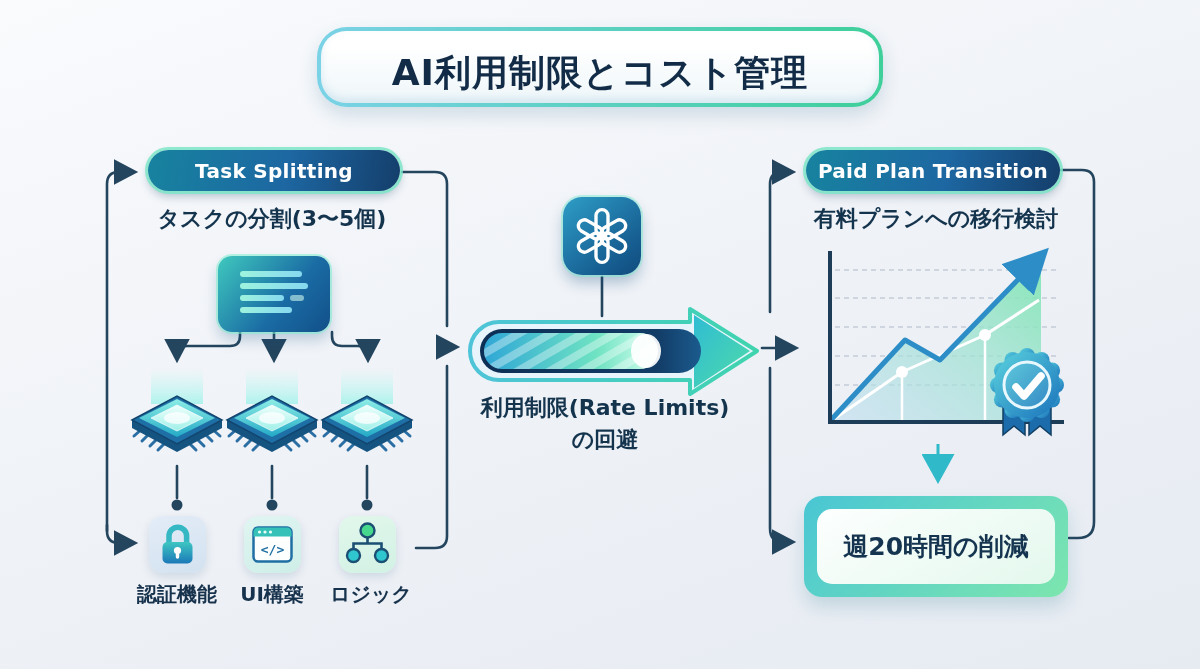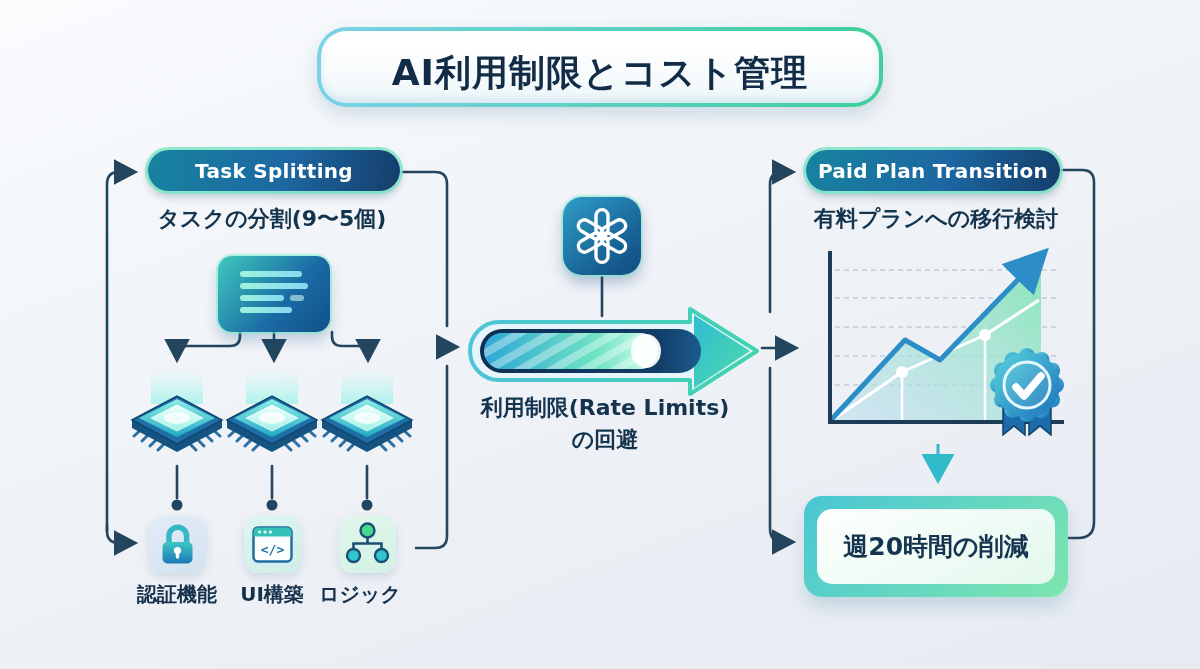--- a/index.html
+++ b/index.html
@@ -131,21 +131,21 @@
 
   <div class="abs banner">
     <div class="banner-inner">
       <span class="banner-title">AI利用制限とコスト管理</span>
     </div>
   </div>
 
   <div class="abs pill pill-task">
     <span>Task Splitting</span>
   </div>
-  <div class="abs subtitle sub-left">タスクの分割(9〜5個)</div>
+  <div class="abs subtitle sub-left">タスクの分割(3〜5個)</div>
 
   <div class="abs doc">
     <i class="l1"></i>
       <i class="l2"></i>
       <i class="l3"></i>
       <i class="l3b"></i>
       <i class="l4"></i>
   </div>
 
   <svg class="abs" style="left:127px;top:368px" width="100" height="96" viewBox="0 0 100 96">
@@ -219,21 +219,21 @@
         <path d="M 28.5,21 V 27"></path>
           <path d="M 14.5,33.5 V 27.5 H 42.5 V 33.5"></path>
       </g>
       <circle cx="28.5" cy="14.5" r="7" fill="#46d98e" stroke="#1c4f74" stroke-width="2.4"></circle>
       <circle cx="14.5" cy="39.5" r="6.5" fill="#2fc6cf" stroke="#1c4f74" stroke-width="2.4"></circle>
       <circle cx="42.5" cy="39.5" r="6.5" fill="#2fc6cf" stroke="#1c4f74" stroke-width="2.4"></circle>
     </svg>
   </div>
   <div class="abs tile-label" style="left:122px">認証機能</div>
   <div class="abs tile-label" style="left:217px">UI構築</div>
-  <div class="abs tile-label" style="left:305px">ロジック</div>
+  <div class="abs tile-label" style="left:316px">ロジック</div>
 
   <div class="abs openai">
     <svg width="64" height="64" viewBox="-40 -40 80 80">
       <g stroke="#ffffff" stroke-width="4.2" fill="none">
         <rect x="-7.5" y="-33" width="15" height="33" rx="7.5"></rect>
         <rect x="-7.5" y="-33" width="15" height="33" rx="7.5" transform="rotate(60)"></rect>
         <rect x="-7.5" y="-33" width="15" height="33" rx="7.5" transform="rotate(120)"></rect>
         <rect x="-7.5" y="-33" width="15" height="33" rx="7.5" transform="rotate(180)"></rect>
         <rect x="-7.5" y="-33" width="15" height="33" rx="7.5" transform="rotate(240)"></rect>
         <rect x="-7.5" y="-33" width="15" height="33" rx="7.5" transform="rotate(300)"></rect>

